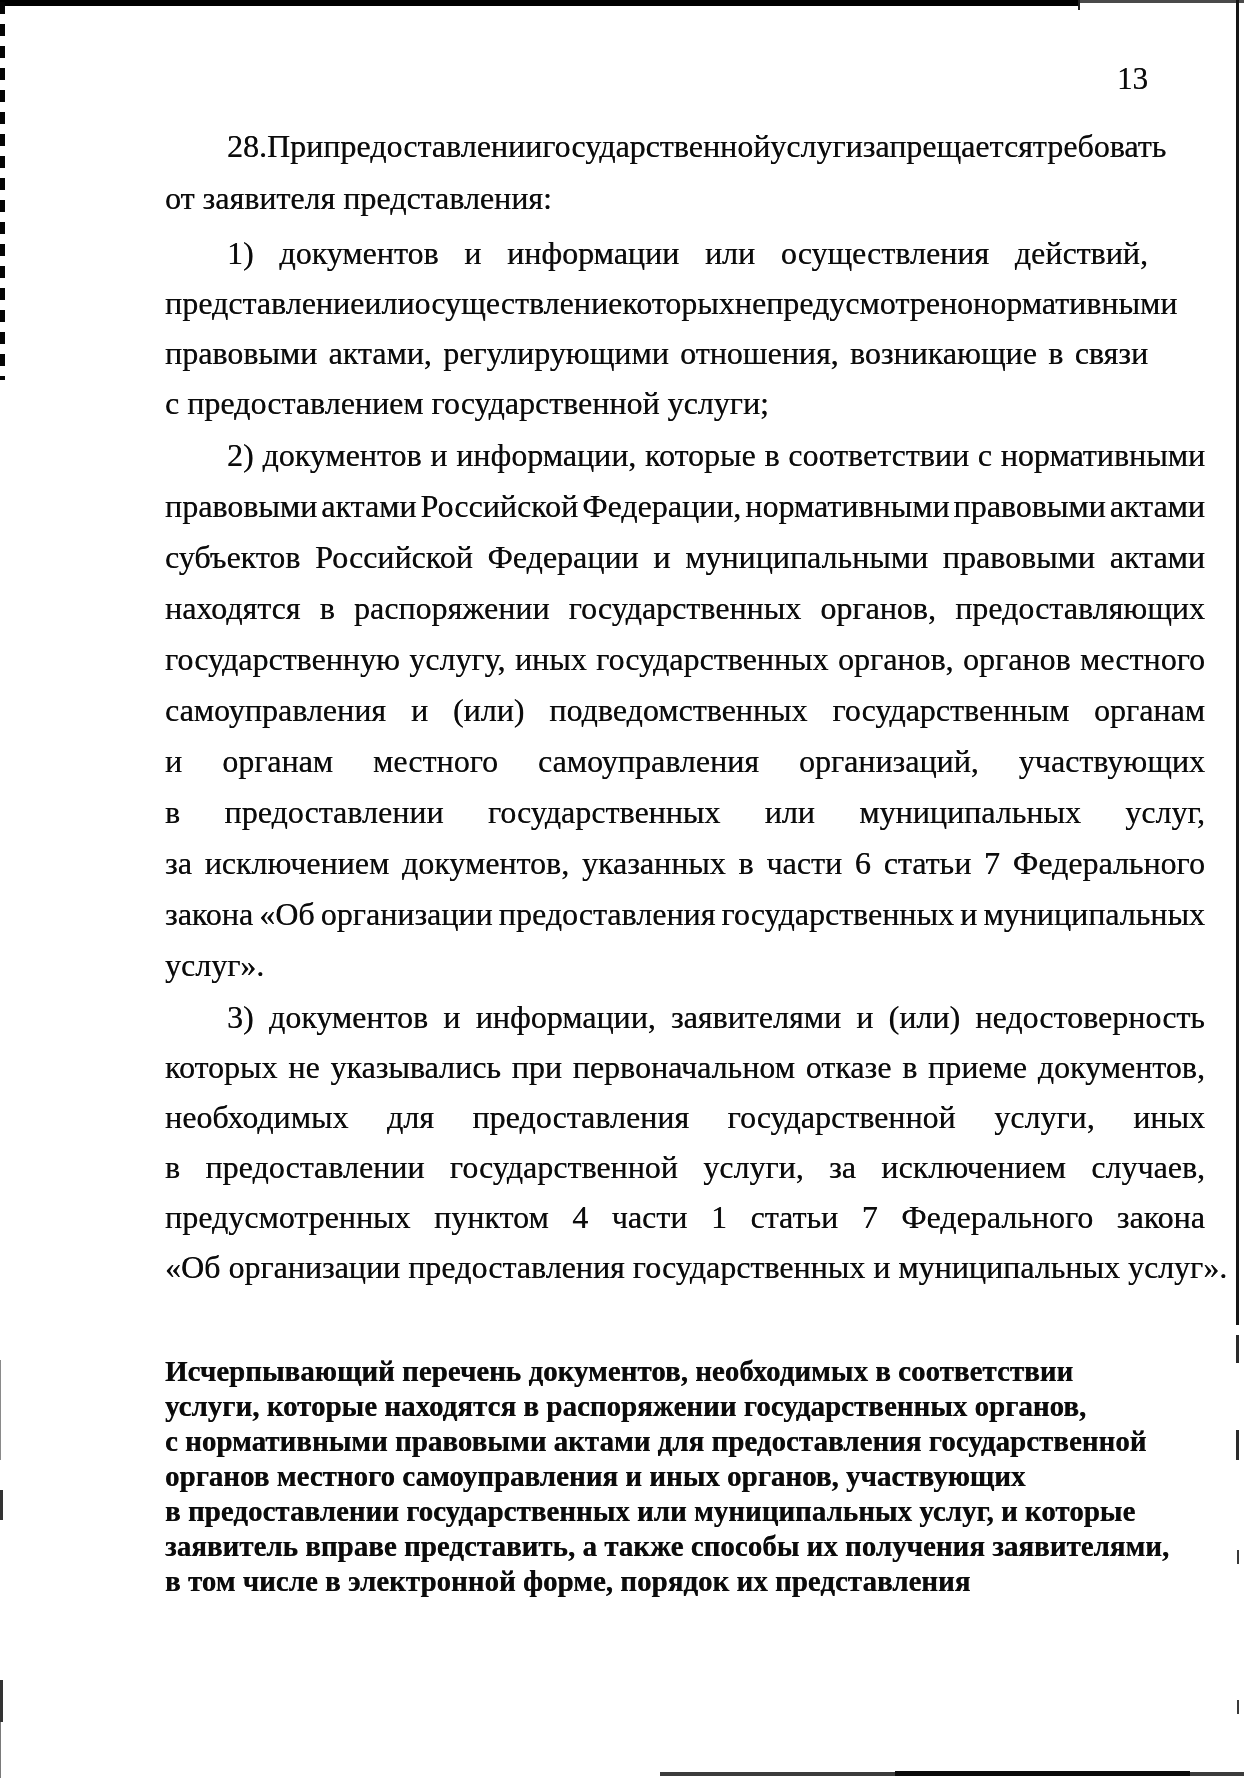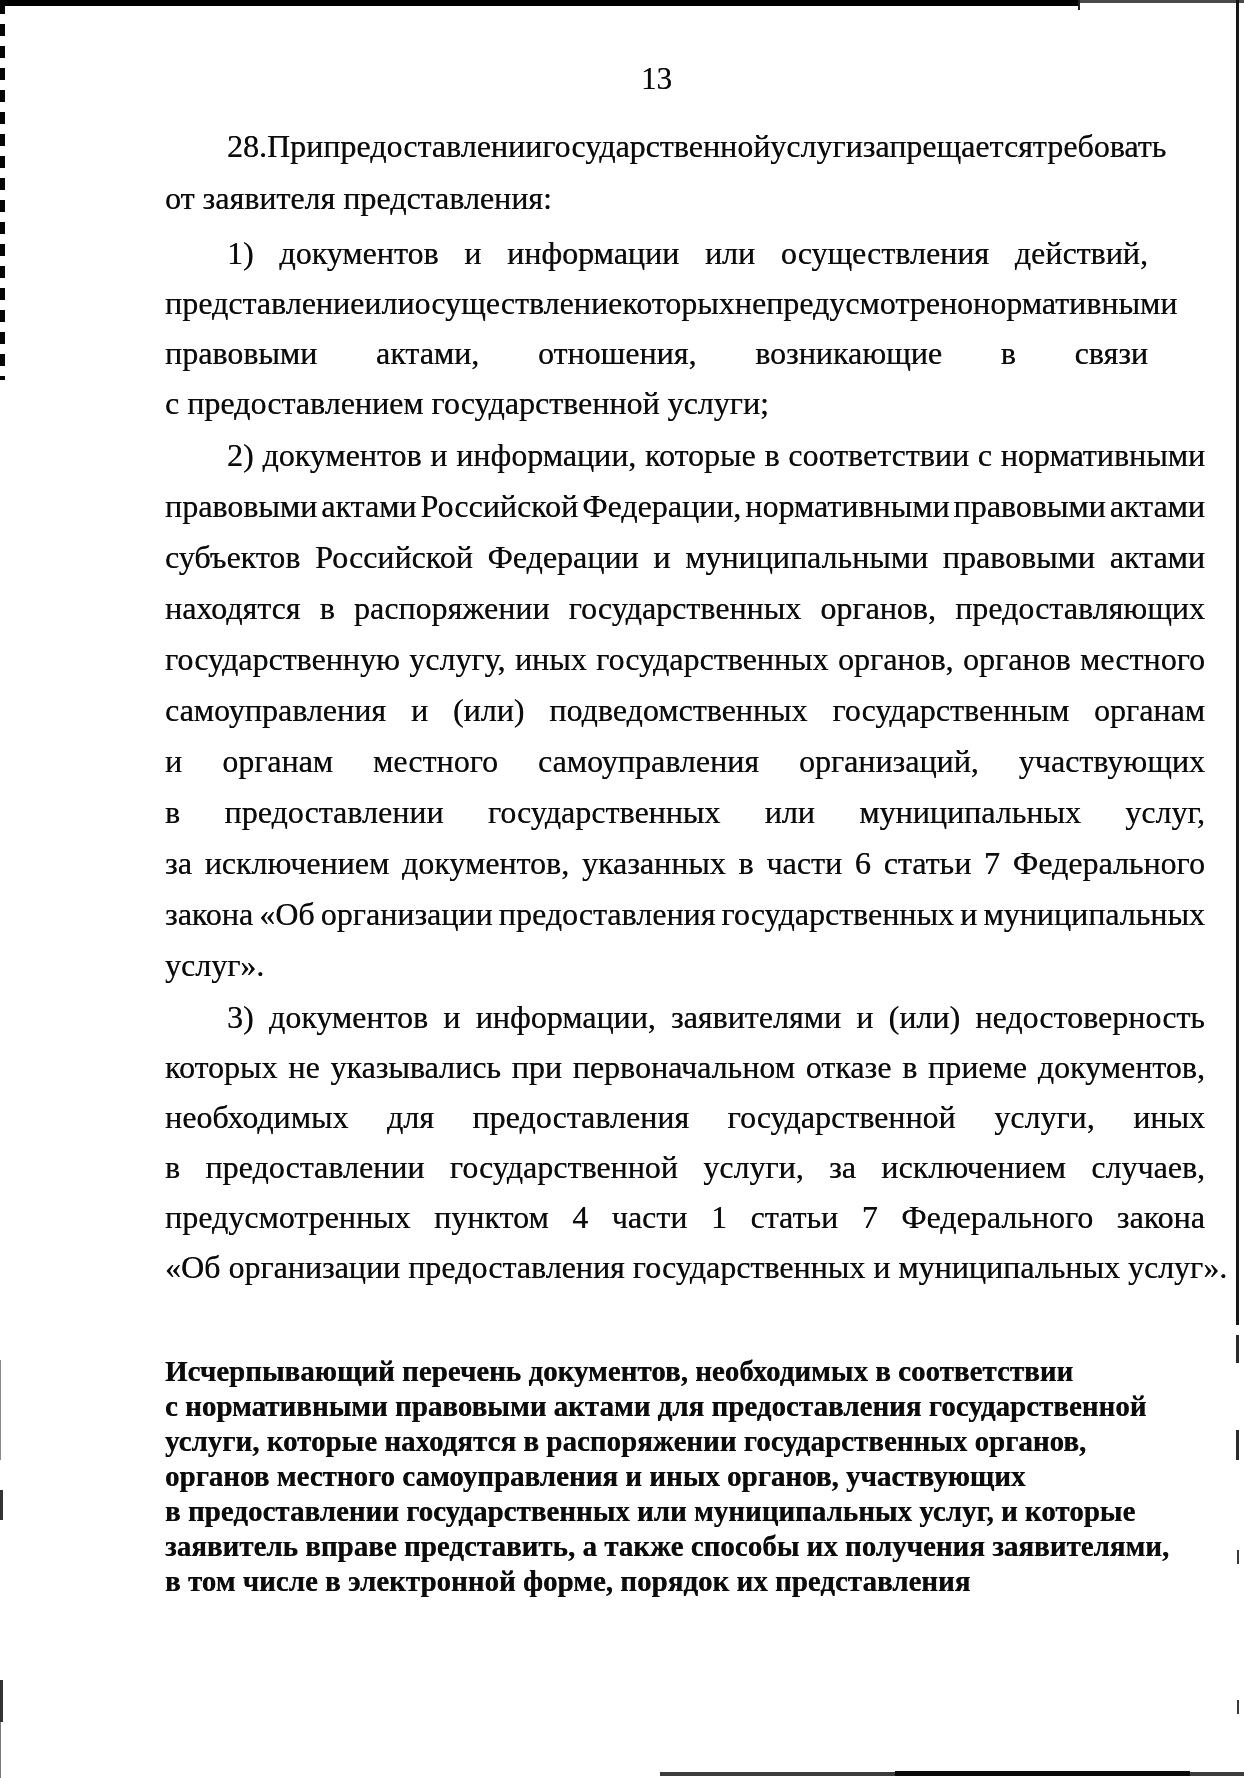--- a/index.html
+++ b/index.html
@@ -11,21 +11,21 @@
     overflow: hidden;
     font-family: "Liberation Serif", "DejaVu Serif", serif;
     color: #0b0b0b;
   }
   .txt { text-shadow: 0.3px 0 0 rgba(0,0,0,0.75); }
 
   
   .page-number {
     position: absolute;
     left: 165px; top: 62px; width: 983px;
-    text-align: center;
+    text-align: right;
     font-size: 31px;
     line-height: 34px;
   }
 
   
   .para { position: absolute; left: 165px; }
   .para.narrow { width: 983px; }
   .para.wide   { width: 1040px; }
   #para-28   { top: 120px; }
   #para-item1{ top: 228px; }
@@ -129,20 +129,21 @@
         <span>или</span>
         <span>осуществление</span>
         <span>которых</span>
         <span>не</span>
         <span>предусмотрено</span>
         <span>нормативными</span>
       </div>
       <div class="line j">
         <span>правовыми</span>
         <span>актами,</span>
+        <span>регулирующими</span>
         <span>отношения,</span>
         <span>возникающие</span>
         <span>в</span>
         <span>связи</span>
       </div>
       <div class="line">с предоставлением государственной услуги;</div>
     </div>
   <div id="para-item2" class="para wide txt">
       <div class="line j ind">
         <span>2)</span>
@@ -285,21 +286,21 @@
         <span>статьи</span>
         <span>7</span>
         <span>Федерального</span>
         <span>закона</span>
       </div>
       <div class="line">«Об организации предоставления государственных и муниципальных услуг».</div>
     </div>
 
   <div id="section-heading" class="section-heading txt">
       <div class="hline">Исчерпывающий перечень документов, необходимых в соответствии</div>
+      <div class="hline">услуги, которые находятся в распоряжении государственных органов,</div>
       <div class="hline">с нормативными правовыми актами для предоставления государственной</div>
-      <div class="hline">услуги, которые находятся в распоряжении государственных органов,</div>
       <div class="hline">органов местного самоуправления и иных органов, участвующих</div>
       <div class="hline">в предоставлении государственных или муниципальных услуг, и которые</div>
       <div class="hline">заявитель вправе представить, а также способы их получения заявителями,</div>
       <div class="hline">в том числе в электронной форме, порядок их представления</div>
     </div>
 
 </div>
 
 </body></html>

